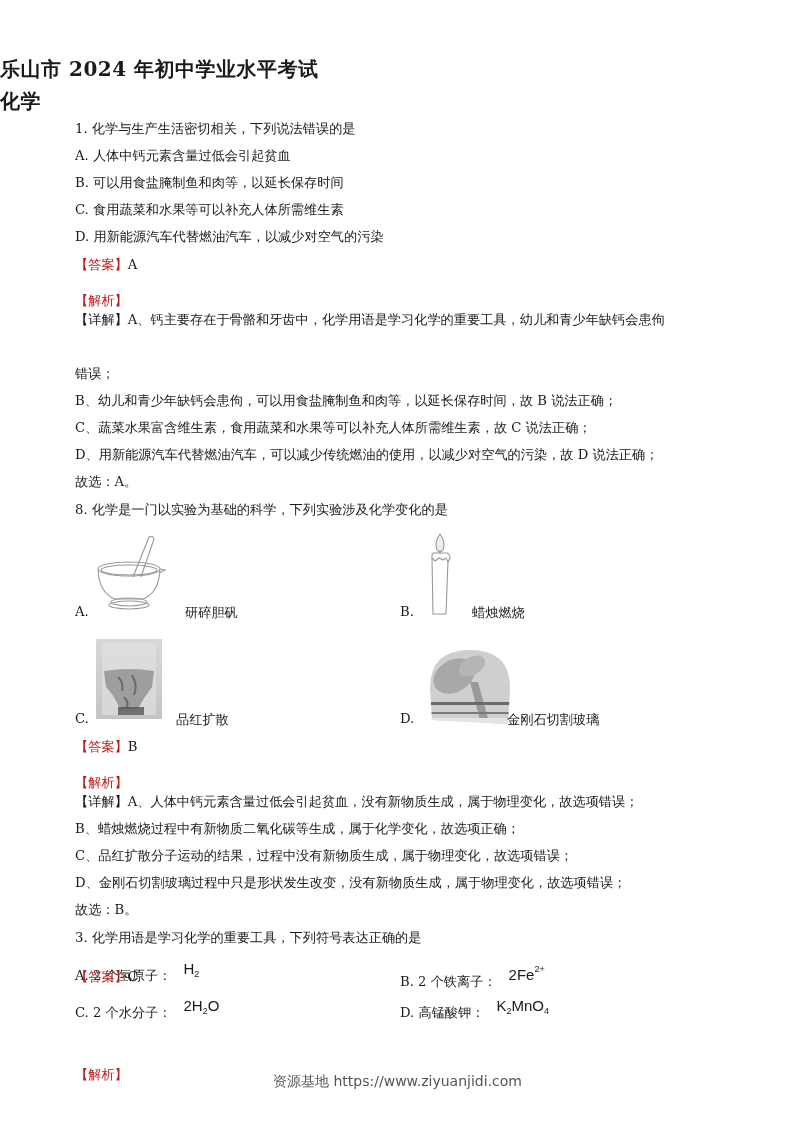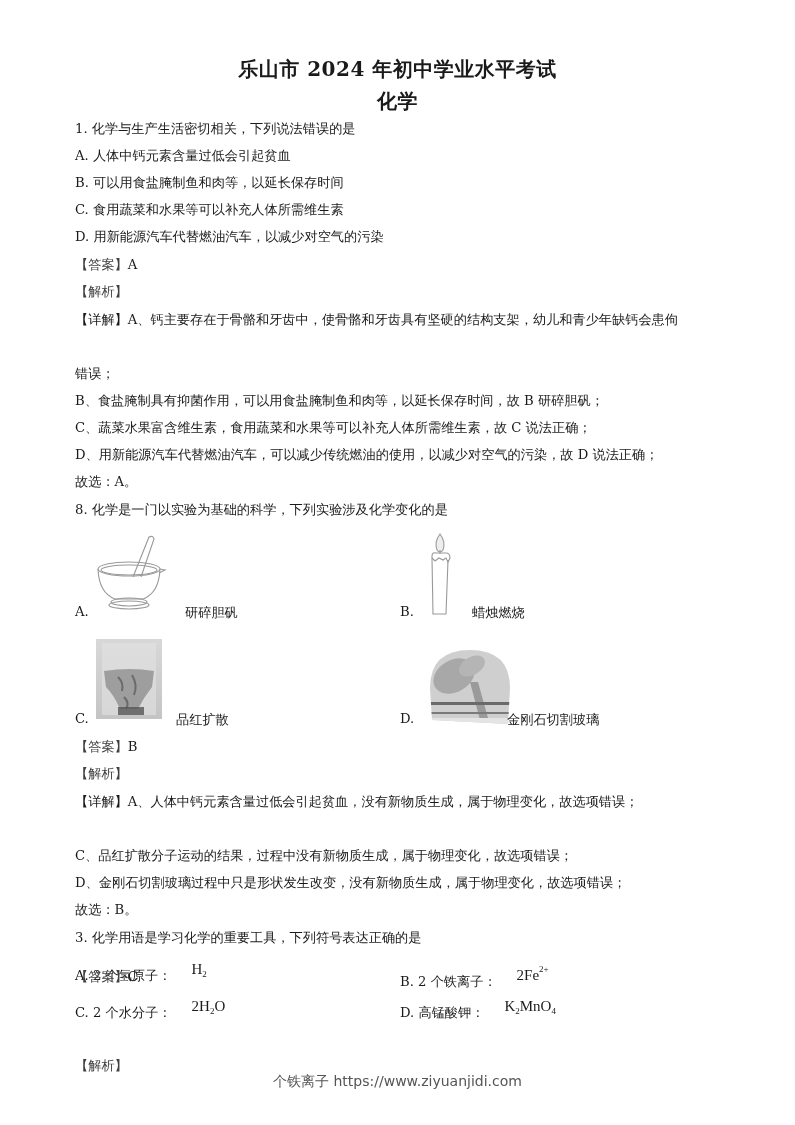--- a/index.html
+++ b/index.html
@@ -3,32 +3,32 @@
 <meta charset="utf-8">
 <style>
   html, body { margin: 0; padding: 0; background: #ffffff; }
   body {
     width: 795px; height: 1125px; position: relative; overflow: hidden;
     font-family: "DejaVu Serif", "Liberation Serif", serif;
     color: #1a1a1a;
   }
   .page { position: absolute; left: 0; top: 0; width: 795px; height: 1125px; }
   .title {
-    position: absolute; left: 0; width: 795px; text-align: center;
+    position: absolute; left: 0; width: 795px; 
     font-weight: bold; font-size: 20px; letter-spacing: 0.5px;
   }
   .title.main { top: 56px; }
   .title.sub { top: 88px; }
   .line {
     position: absolute; left: 75px; font-size: 13.2px; white-space: nowrap;
     line-height: 18px;
   }
-  .tag { color: #404040; }
+  .tag { color: #b91c1c; margin-top: 9px; }
   .col2 { left: 400px; }
-  .formula { font-family: Liberation Serif, serif; font-size: 15px; position: relative; top: -6px; margin-left: 20px; }
+  .formula { font-family: Liberation Sans, sans-serif; font-size: 15px; position: relative; top: -6px; margin-left: 12px; }
   .formula sub { font-size: 9px; vertical-align: -3px; }
   .formula sup { font-size: 9px; vertical-align: 8px; }
   .figure { position: absolute; }
   .opt-label { position: absolute; font-size: 13.2px; white-space: nowrap; }
   .footer {
     position: absolute; top: 1073px; left: 0; width: 795px; text-align: center;
     font-family: "DejaVu Sans", "Liberation Sans", sans-serif; font-size: 14px; color: #555;
   }
 </style>
 </head>
@@ -42,24 +42,24 @@
   <div class="line" style="top:120px">1. 化学与生产生活密切相关，下列说法错误的是</div>
   <div class="line" style="top:174px">B. 可以用食盐腌制鱼和肉等，以延长保存时间</div>
   <div class="line" style="top:147px">A. 人体中钙元素含量过低会引起贫血</div>
   <div class="line" style="top:201px">C. 食用蔬菜和水果等可以补充人体所需维生素</div>
   <div class="line" style="top:228px">D. 用新能源汽车代替燃油汽车，以减少对空气的污染</div>
   <div class="line" style="top:256px">
     <span class="tag">【答案】</span><span>A</span>
   </div>
   <div class="line tag" style="top:283px">【解析】</div>
   <div class="line" style="top:311px">
-    <span>【详解】</span><span>A、钙主要存在于骨骼和牙齿中，使骨骼和牙齿具有坚硬的结构支架，幼儿和青少年缺钙会患佝</span>
+    <span>【详解】</span><span>A、钙主要存在于骨骼和牙齿中，化学用语是学习化学的重要工具，幼儿和青少年缺钙会患佝</span>
   </div>
   <div class="line" style="top:365px">错误；</div>
-  <div class="line" style="top:392px">B、食盐腌制具有抑菌作用，可以用食盐腌制鱼和肉等，以延长保存时间，故 B 研碎胆矾；</div>
+  <div class="line" style="top:392px">B、幼儿和青少年缺钙会患佝，可以用食盐腌制鱼和肉等，以延长保存时间，故 B 说法正确；</div>
   <div class="line" style="top:419px">C、蔬菜水果富含维生素，食用蔬菜和水果等可以补充人体所需维生素，故 C 说法正确；</div>
   <div class="line" style="top:446px">D、用新能源汽车代替燃油汽车，可以减少传统燃油的使用，以减少对空气的污染，故 D 说法正确；</div>
   <div class="line" style="top:473px">故选：A。</div>
 
   <div class="line" style="top:501px">8. 化学是一门以实验为基础的科学，下列实验涉及化学变化的是</div>
 
   <div class="opt-label" style="left:75px; top:604px">A.</div>
   <svg class="figure" style="left:93px; top:533px" width="80" height="80" viewBox="0 0 80 80">
     <g fill="none" stroke="#999" stroke-width="1.1">
       <path d="M40 44 L56 4 Q60 2 61 6 L48 44"></path>
@@ -119,20 +119,21 @@
   </svg>
   <div class="opt-label" style="left:507px; top:711px">金刚石切割玻璃</div>
 
   <div class="line" style="top:738px">
     <span class="tag">【答案】</span><span>B</span>
   </div>
   <div class="line tag" style="top:765px">【解析】</div>
   <div class="line" style="top:793px">
     <span>【详解】</span><span>A、人体中钙元素含量过低会引起贫血，没有新物质生成，属于物理变化，故选项错误；</span>
   </div>
+  <div class="line" style="top:820px">B、蜡烛燃烧过程中有新物质二氧化碳等生成，属于化学变化，故选项正确；</div>
   <div class="line" style="top:874px">D、金刚石切割玻璃过程中只是形状发生改变，没有新物质生成，属于物理变化，故选项错误；</div>
   <div class="line" style="top:847px">C、品红扩散分子运动的结果，过程中没有新物质生成，属于物理变化，故选项错误；</div>
   <div class="line" style="top:901px">故选：B。</div>
 
   <div class="line" style="top:929px">3. 化学用语是学习化学的重要工具，下列符号表达正确的是</div>
 
   <div class="line" style="top:966px">
     <span>A. 2 个氢原子：</span><span class="formula"><span>H</span><sub>2</sub></span>
   </div>
   <div class="line col2" style="top:966px">
@@ -143,14 +144,14 @@
   </div>
   <div class="line col2" style="top:1003px">
     <span>D. 高锰酸钾：</span><span class="formula"><span>K</span><sub>2</sub><span>MnO</span><sub>4</sub></span>
   </div>
 
   <div class="line" style="top:968px">
     <span class="tag">【答案】</span><span>C</span>
   </div>
   <div class="line tag" style="top:1057px">【解析】</div>
 
-  <div class="footer">个铁离子 https://www.ziyuanjidi.com</div>
+  <div class="footer">资源基地 https://www.ziyuanjidi.com</div>
 </div>
 
 </body></html>

